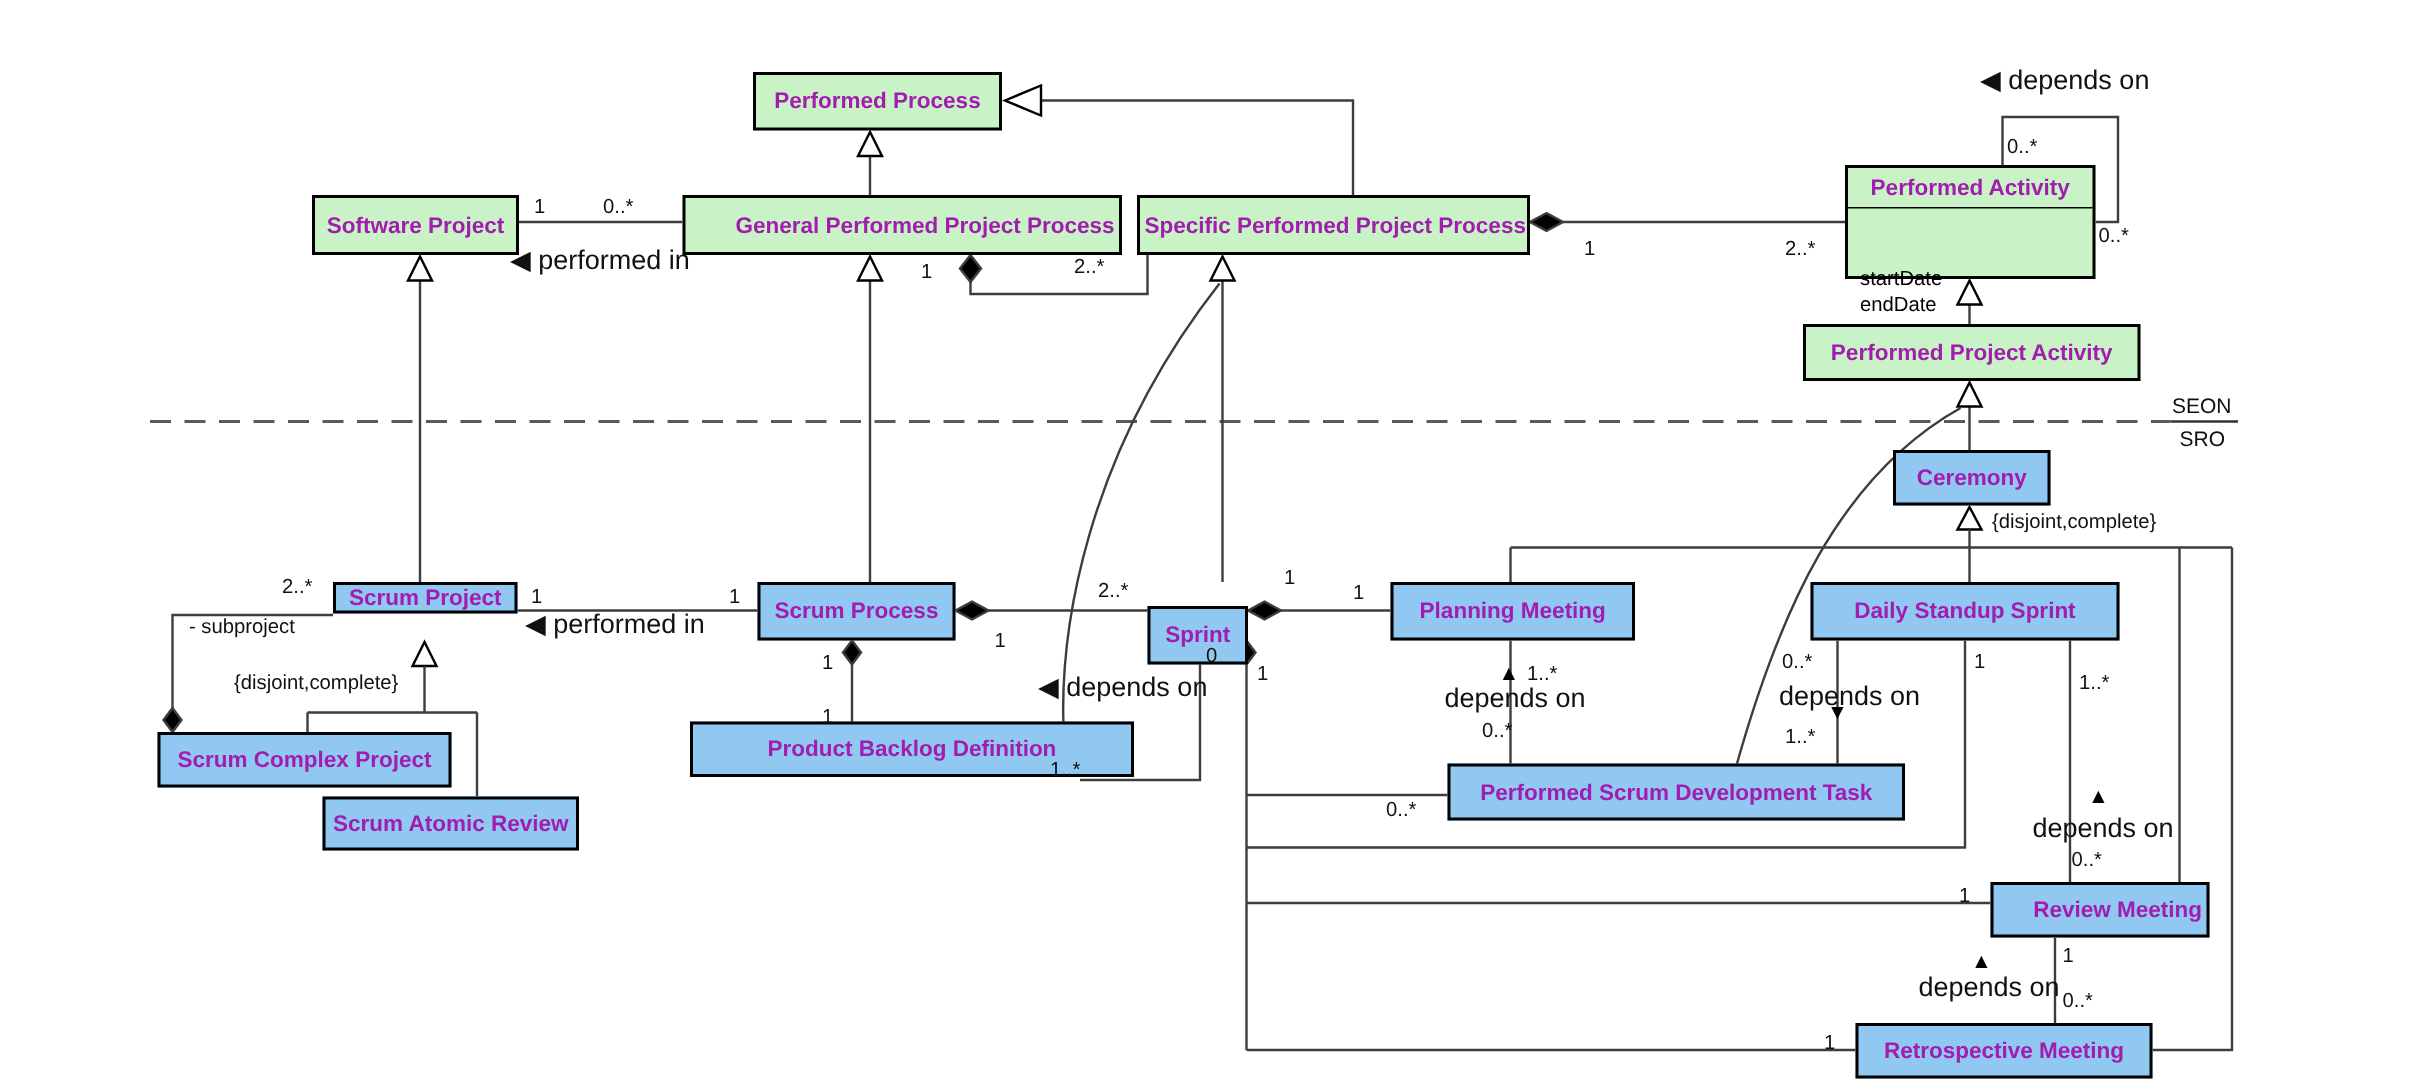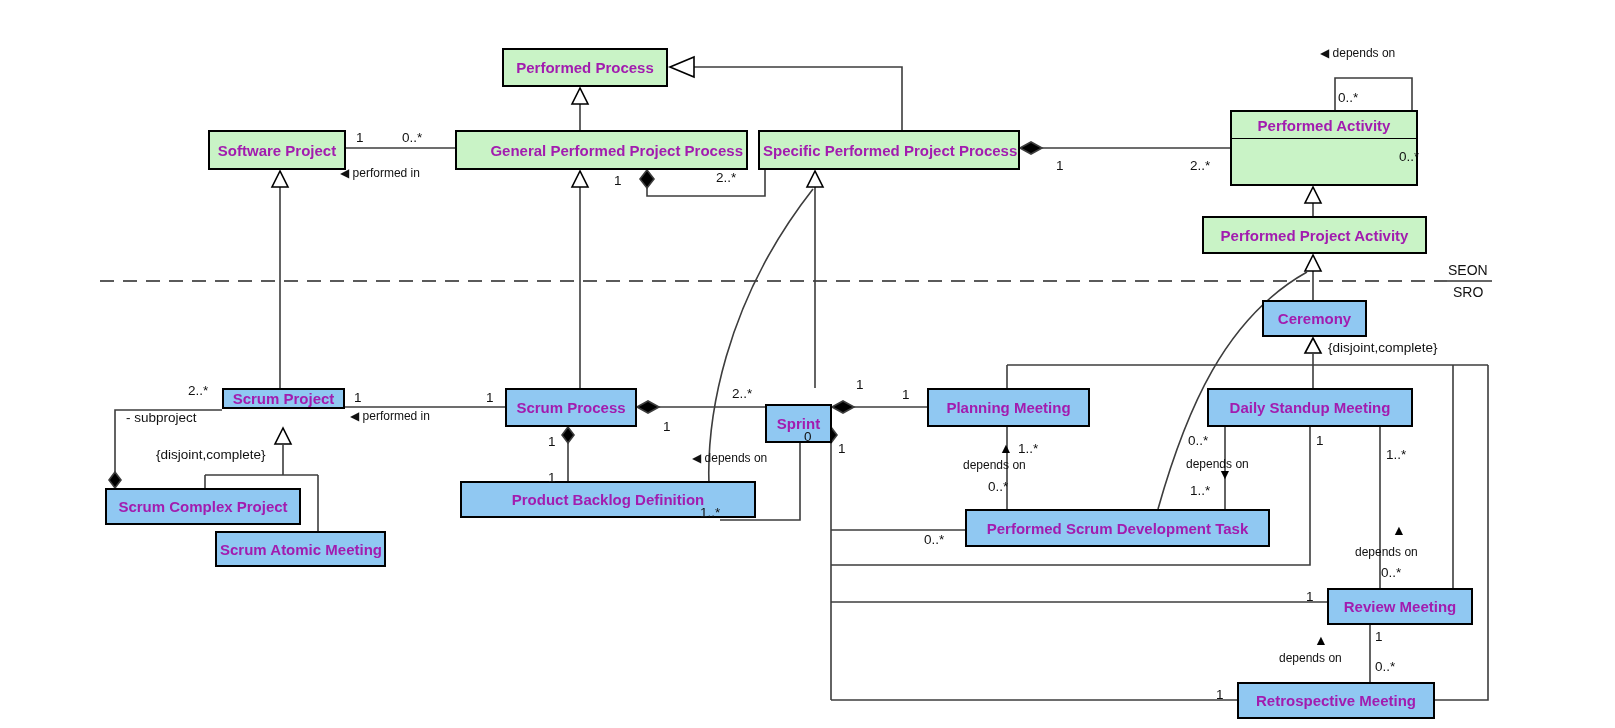--- a/index.html
+++ b/index.html
@@ -10,21 +10,21 @@
   .uml-class.seon{background:#c9f3c6;}
   .uml-class.sro{background:#90c8f2;}
   .uml-class-name{font-weight:bold;font-size:15px;color:#a21caf;text-align:center;
                   padding:0 3px;white-space:nowrap;}
   .uml-class.with-attrs{justify-content:flex-start;}
   .uml-class.with-attrs .uml-class-name{padding:5px 3px 4px 3px;border-bottom:1.5px solid #000;}
   .uml-attrs{padding:3px 0 0 8px;}
   .uml-attr{font-size:13.5px;color:#000;line-height:17px;text-align:left;}
   .lbl{position:absolute;z-index:4;font-size:13.5px;color:#111;white-space:nowrap;line-height:15px;}
   .lbl.arrow{font-size:14px;color:#000;}
-  .lbl.assoc-name{font-size:12px;}
+  .lbl.assoc-name{font-size:18px;}
   .boundary-label{position:absolute;z-index:4;font-size:14px;color:#111;white-space:nowrap;}
 </style>
 </head>
 <body>
 
 <div id="stage">
 
   <svg id="edges" width="1615" height="728" viewBox="0 0 1615 728" fill="none" stroke="#3d3d3d" stroke-width="1.6">
 
     <line x1="100" y1="281" x2="1447" y2="281" stroke="#5a5a5a" stroke-width="2" stroke-dasharray="14 9"></line>
@@ -127,57 +127,61 @@
       </div>
       <div class="uml-class seon" style="left: 208px; top: 130px; width: 138px; height: 40px;">
         <div class="uml-class-name">Software Project</div>
       </div>
       <div class="uml-class seon" style="left: 455px; top: 130px; width: 293px; height: 40px; align-items: flex-end;">
         <div class="uml-class-name">General Performed Project Process</div>
       </div>
       <div class="uml-class seon" style="left: 758px; top: 130px; width: 262px; height: 40px;">
         <div class="uml-class-name">Specific Performed Project Process</div>
       </div>
-      <div class="uml-class seon with-attrs" style="left: 1230px; top: 110px; width: 188px; height: 76px; gap: 35px;">
+      <div class="uml-class seon with-attrs" style="left: 1230px; top: 110px; width: 167px; height: 76px; gap: 35px;">
         <div class="uml-class-name">Performed Activity</div>
+        <div class="uml-attrs">
+          <div class="uml-attr">startDate</div>
+          <div class="uml-attr">endDate</div>
+        </div>
       </div>
       <div class="uml-class seon" style="left: 1202px; top: 216px; width: 225px; height: 38px;">
         <div class="uml-class-name">Performed Project Activity</div>
       </div>
       <div class="uml-class sro" style="left: 222px; top: 388px; width: 123px; height: 21px;">
         <div class="uml-class-name">Scrum Project</div>
       </div>
       <div class="uml-class sro" style="left: 105px; top: 488px; width: 196px; height: 37px; justify-content: center;">
         <div class="uml-class-name">Scrum Complex Project</div>
       </div>
       <div class="uml-class sro" style="left: 215px; top: 531px; width: 171px; height: 36px;">
-        <div class="uml-class-name">Scrum Atomic Meeting</div>
+        <div class="uml-class-name">Scrum Atomic Review</div>
       </div>
       <div class="uml-class sro" style="left: 505px; top: 388px; width: 132px; height: 39px;">
         <div class="uml-class-name">Scrum Process</div>
       </div>
       <div class="uml-class sro" style="left: 460px; top: 481px; width: 296px; height: 37px;">
         <div class="uml-class-name">Product Backlog Definition</div>
       </div>
       <div class="uml-class sro" style="left: 765px; top: 388px; width: 67px; height: 39px; margin-top: 16px;">
         <div class="uml-class-name">Sprint</div>
       </div>
       <div class="uml-class sro" style="left: 927px; top: 388px; width: 163px; height: 39px;">
         <div class="uml-class-name">Planning Meeting</div>
       </div>
       <div class="uml-class sro" style="left: 1262px; top: 300px; width: 105px; height: 37px;">
         <div class="uml-class-name">Ceremony</div>
       </div>
       <div class="uml-class sro" style="left: 1207px; top: 388px; width: 206px; height: 39px;">
-        <div class="uml-class-name">Daily Standup Meeting</div>
+        <div class="uml-class-name">Daily Standup Sprint</div>
       </div>
       <div class="uml-class sro" style="left: 965px; top: 509px; width: 305px; height: 38px;">
         <div class="uml-class-name">Performed Scrum Development Task</div>
       </div>
-      <div class="uml-class sro" style="left: 1327px; top: 588px; width: 146px; height: 37px;">
+      <div class="uml-class sro" style="left: 1327px; top: 588px; width: 146px; height: 37px; align-items: flex-end;">
         <div class="uml-class-name">Review Meeting</div>
       </div>
       <div class="uml-class sro" style="left: 1237px; top: 682px; width: 198px; height: 37px; align-items: center;">
         <div class="uml-class-name">Retrospective Meeting</div>
       </div>
     </div>
   <div id="labels-layer">
       <span class="lbl" style="left: 356px; top: 130px;">1</span>
       <span class="lbl" style="left: 402px; top: 130px;">0..*</span>
       <span class="lbl assoc-name" style="left: 340px; top: 166px;">◀ performed in</span>

